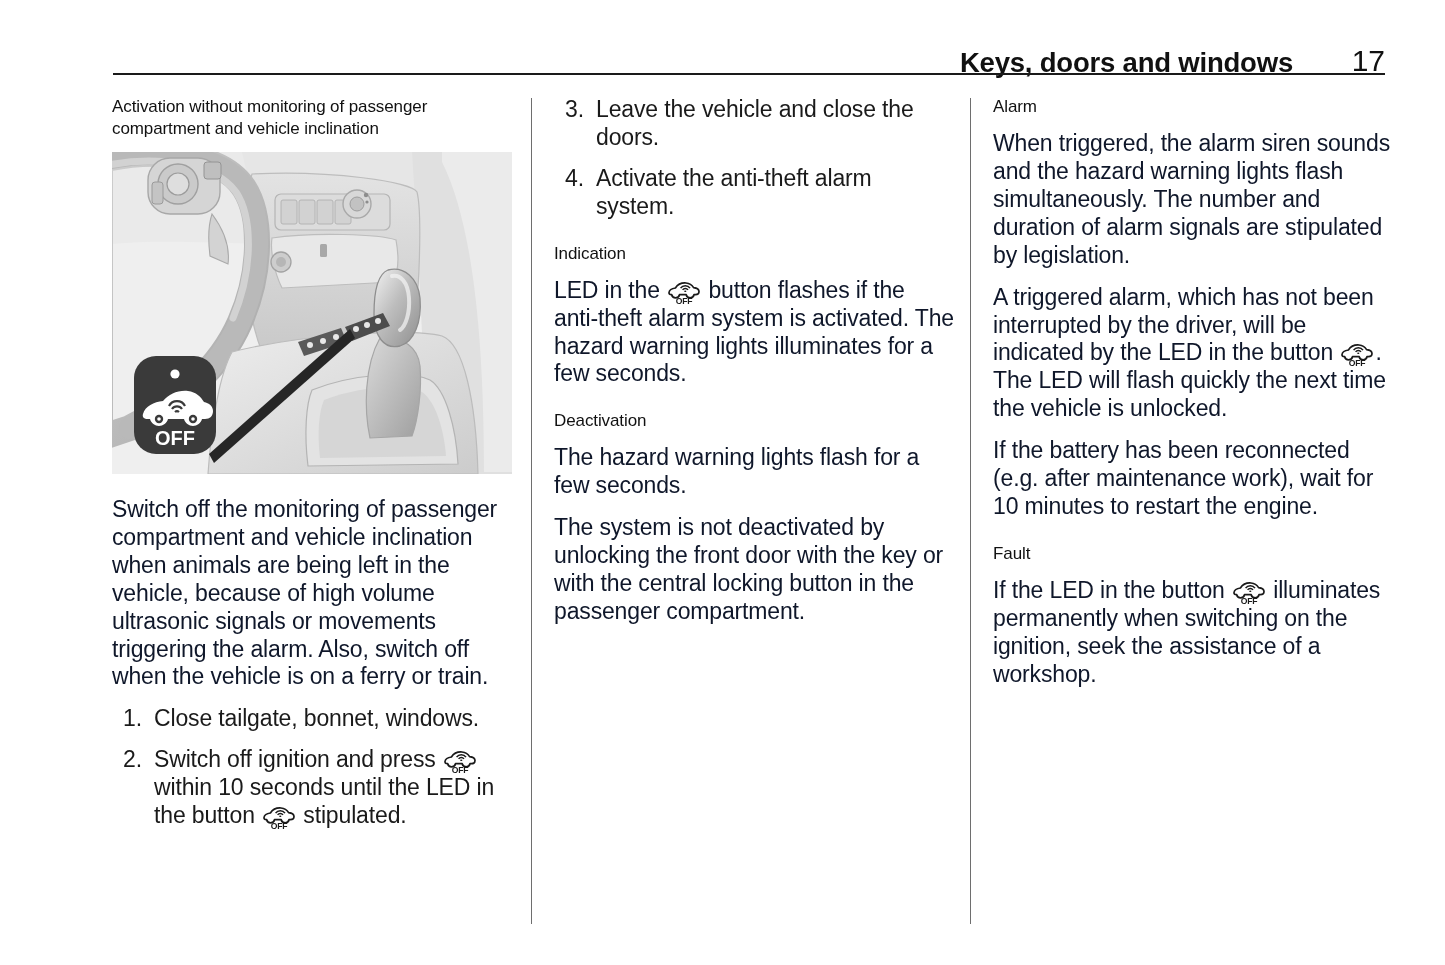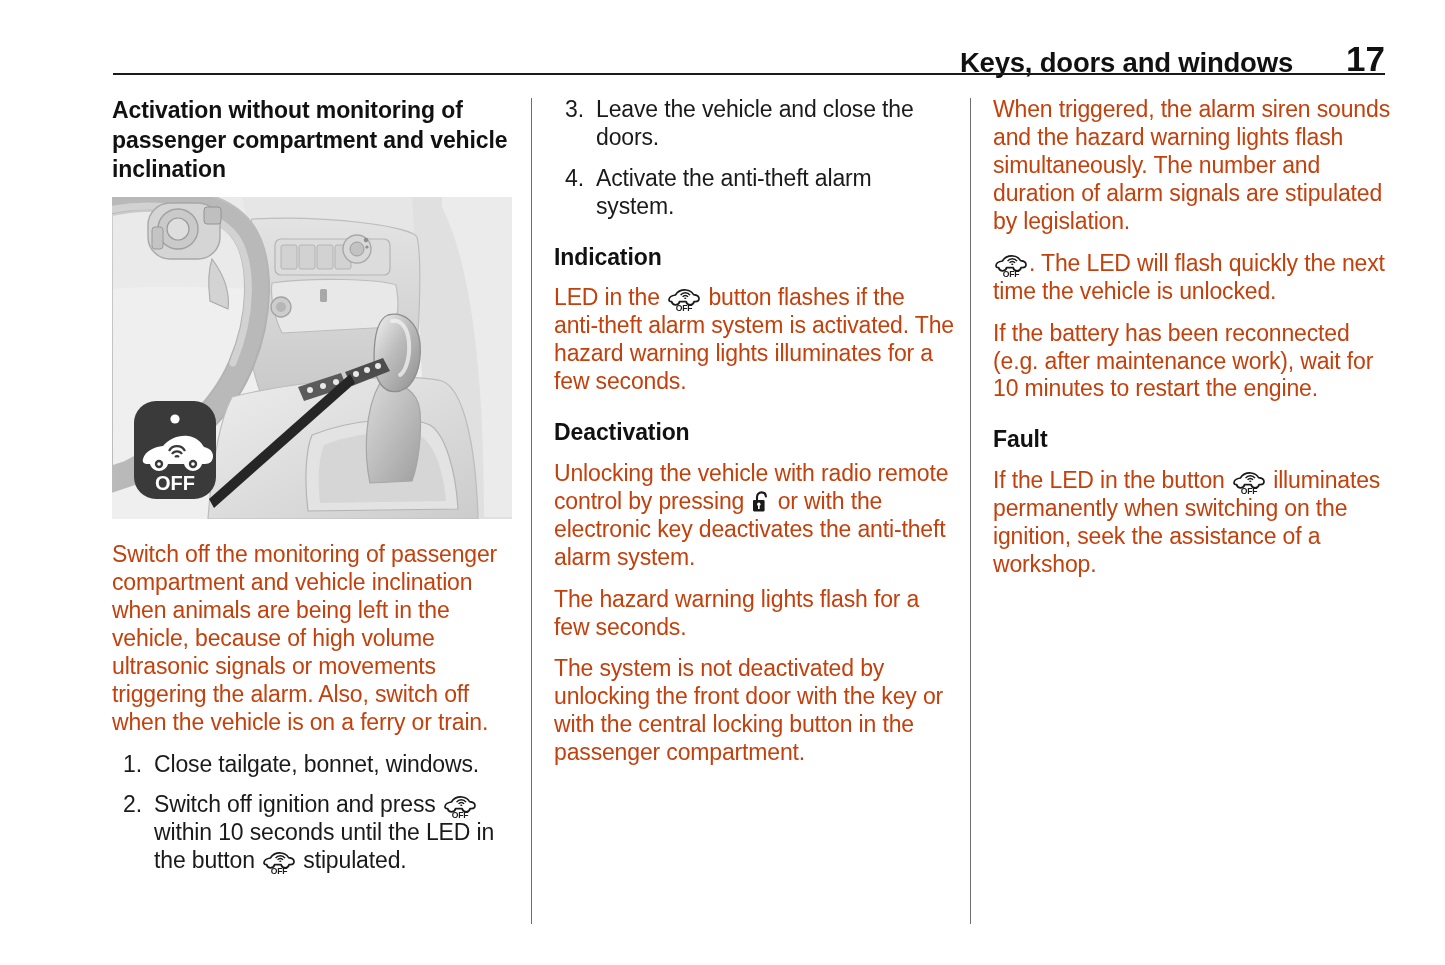--- a/index.html
+++ b/index.html
@@ -35,22 +35,22 @@
     justify-content: flex-end;
   }
   .header-title {
     font-size: 27.5px;
     font-weight: bold;
     letter-spacing: -0.2px;
     line-height: 1;
     color: #111;
   }
   .header-page {
-    font-size: 35px;
-    font-weight: bold;
+    font-size: 30px;
+    font-weight: normal;
     line-height: 1;
     margin-left: 46px;
     color: #111;
     min-width: 46px;
     text-align: right;
   }
   .header-rule {
     position: absolute;
     left: 113px;
     top: 73px;
@@ -81,34 +81,34 @@
     top: 2px;
     width: 1.4px;
     height: 826px;
     background: #6e6e6e;
   }
   .divider-1 { left: 531px; }
   .divider-2 { left: 970px; }
 
   
   h2.sec {
-    font-size: 23px;
-    font-weight: bold;
+    font-size: 17px;
+    font-weight: normal;
     line-height: 1.29;
     margin: 0 0 12px 0;
     letter-spacing: -0.1px;
     color: #111;
   }
   h2.sec.spaced { margin-top: 22px; }
 
   p.body {
     font-size: 23px;
     line-height: 1.215;
     margin: 0 0 14px 0;
-    color: #c2410c;
+    color: #0f172a;
     letter-spacing: -0.15px;
   }
   p.body:last-child { margin-bottom: 0; }
 
   ol.steps {
     margin: 0;
     padding: 0;
     list-style: none;
   }
   ol.steps li {
@@ -337,43 +337,33 @@
             <path d="M13.6,9.2 A5.6,5.6 0 0 1 23.0,9.2" fill="none" stroke="#1a1a1a" stroke-width="1.5"></path>
             <path d="M15.6,10.9 A3.4,3.4 0 0 1 21.0,10.9" fill="none" stroke="#1a1a1a" stroke-width="1.5"></path>
             <path d="M17.4,12.5 A1.5,1.5 0 0 1 19.2,12.5" fill="none" stroke="#1a1a1a" stroke-width="1.5"></path>
             <text x="17" y="25" font-family="Liberation Sans, sans-serif" font-size="8.6" font-weight="bold" fill="#1a1a1a" text-anchor="middle">OFF</text>
           </svg>
         </span>
         <span>button flashes if the anti-theft alarm system is activated. The hazard warning lights illuminates for a few seconds.</span>
       </p>
 
       <h2 class="sec spaced">Deactivation</h2>
-      <p class="body">
-        <span>Unlocking the vehicle with radio remote control by pressing</span>
-        <span class="ico unlock">
-          <svg width="17" height="22" viewBox="0 0 17 22" xmlns="http://www.w3.org/2000/svg">
-            <path d="M5.0,9.0 L5.0,6.0 C5.0,3.3 7.0,1.4 9.5,1.4 C11.9,1.4 13.7,3.1 13.9,5.4" fill="none" stroke="#1a1a1a" stroke-width="2.1" stroke-linecap="round"></path>
-            <rect x="1.0" y="9.0" width="11.6" height="11.4" rx="1.1" fill="#1a1a1a"></rect>
-            <circle cx="6.8" cy="13.3" r="1.7" fill="#ffffff"></circle>
-            <rect x="6.0" y="13.8" width="1.7" height="4.2" fill="#ffffff"></rect>
-          </svg>
-        </span>
-        <span>or with the electronic key deactivates the anti-theft alarm system.</span>
-      </p>
       <p class="body">The hazard warning lights flash for a few seconds.</p>
       <p class="body">The system is not deactivated by unlocking the front door with the key or with the central locking button in the passenger compartment.</p>
 
     </div>
 
     <div class="col col-3">
 
+      <h2 class="sec">Alarm</h2>
       <p class="body">When triggered, the alarm siren sounds and the hazard warning lights flash simultaneously. The number and duration of alarm signals are stipulated by legislation.</p>
 
 
       <p class="body">
+        <span>A triggered alarm, which has not been interrupted by the driver, will be indicated by the LED in the button</span>
         <span class="ico caroff">
           <svg width="34" height="26" viewBox="0 0 34 26" xmlns="http://www.w3.org/2000/svg">
             <path d="M2,13.5 C2.4,10.8 5.2,9.4 8.4,9.0 C10.6,5.6 14.6,3.7 19,4.0 C22.6,4.3 25.2,6.3 26.6,8.6 C29.6,9.0 32,10.3 32,12.6 C32,14.6 30.4,15.7 28.4,15.7 L27.0,15.7 C26.6,17.5 25.0,18.8 23.1,18.8 C21.2,18.8 19.6,17.5 19.2,15.7 L12.5,15.7 C12.1,17.5 10.5,18.8 8.6,18.8 C6.7,18.8 5.1,17.5 4.7,15.7 L4.3,15.7 C2.8,15.7 1.85,14.9 2,13.5 Z" fill="none" stroke="#1a1a1a" stroke-width="1.7" stroke-linejoin="round"></path>
             <path d="M13.6,9.2 A5.6,5.6 0 0 1 23.0,9.2" fill="none" stroke="#1a1a1a" stroke-width="1.5"></path>
             <path d="M15.6,10.9 A3.4,3.4 0 0 1 21.0,10.9" fill="none" stroke="#1a1a1a" stroke-width="1.5"></path>
             <path d="M17.4,12.5 A1.5,1.5 0 0 1 19.2,12.5" fill="none" stroke="#1a1a1a" stroke-width="1.5"></path>
             <text x="17" y="25" font-family="Liberation Sans, sans-serif" font-size="8.6" font-weight="bold" fill="#1a1a1a" text-anchor="middle">OFF</text>
           </svg>
         </span><span>. The LED will flash quickly the next time the vehicle is unlocked.</span>
       </p>

